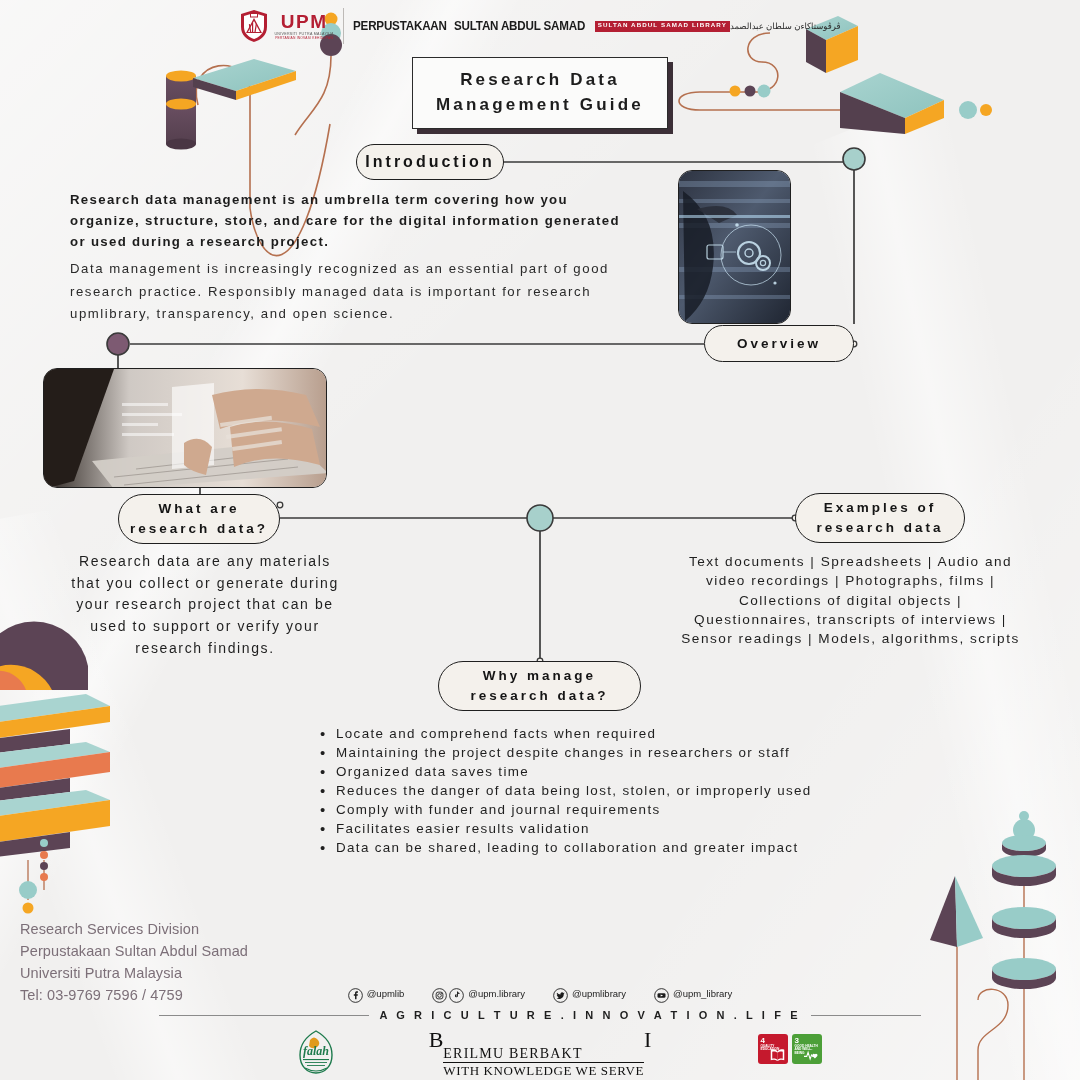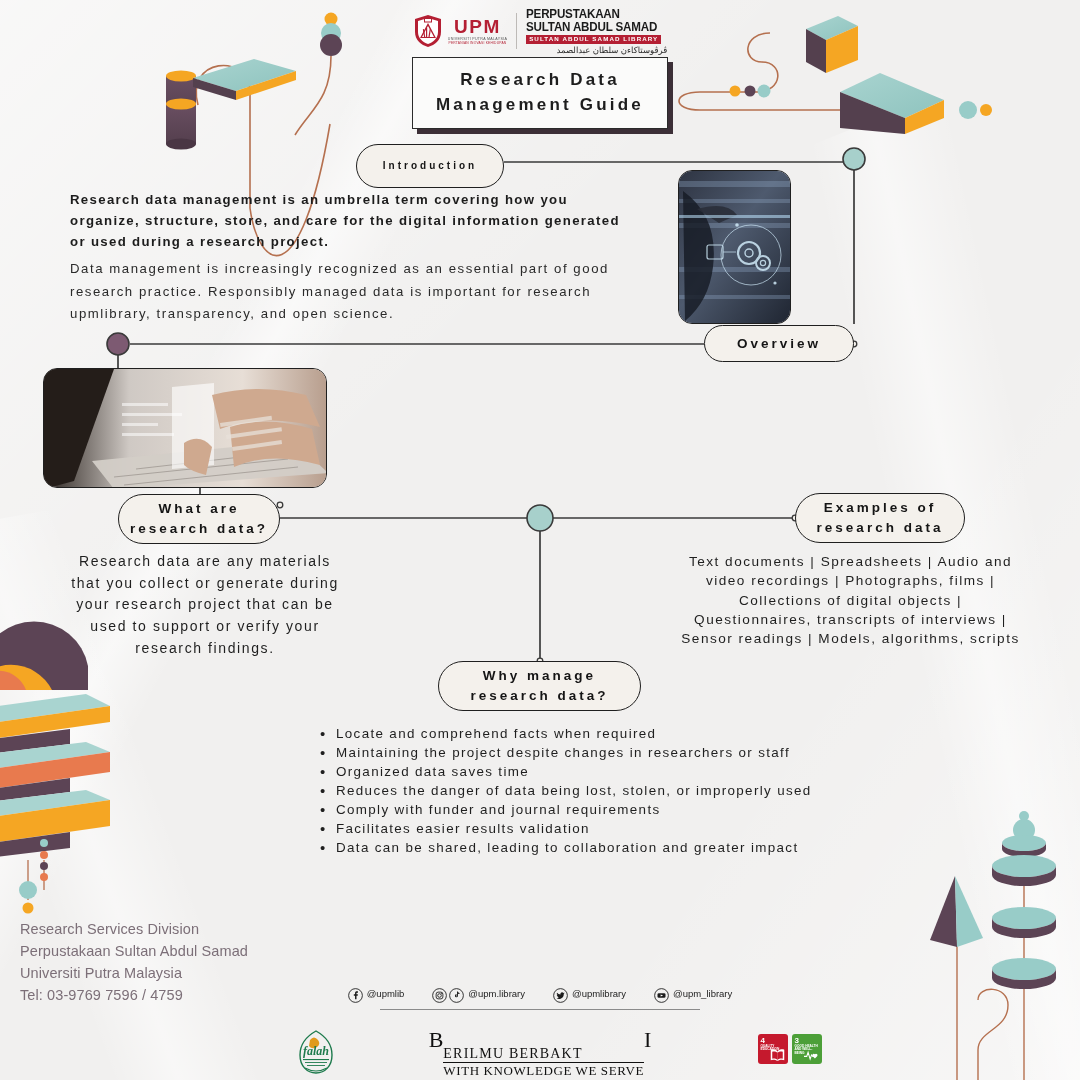--- a/index.html
+++ b/index.html
@@ -37,21 +37,21 @@
   #logo-row { position:absolute; top:8px; left:0; width:1080px;
     display:flex; justify-content:center; align-items:center; gap:9px; }
   .upm-mark { display:flex; align-items:center; gap:5px; }
   .upm-crest { width:30px; height:34px; }
   .upm-word { display:flex; flex-direction:column; align-items:center; line-height:1; }
   .upm-word .big { font-family:"Liberation Sans", sans-serif; font-weight:bold;
     font-size:19px; letter-spacing:1.5px; color:#b41f33; }
   .upm-word .sub1 { font-size:3.6px; letter-spacing:.3px; color:#555; margin-top:2px;}
   .upm-word .sub2 { font-size:3.3px; letter-spacing:.2px; color:#b41f33; margin-top:1px;}
   .lib-divider { width:1px; height:36px; background:#bdbab7; }
-  .lib-block { display:flex; flex-direction:column; line-height:1.02;justify-content:space-between; }
+  .lib-block { display:flex; flex-direction:row; line-height:1.02;justify-content:space-between; }
   .lib-block .l1, .lib-block .l2 { font-weight:bold; font-size:12.5px; letter-spacing:-0.2px; color:#1b1b1b;
     font-family:"Liberation Sans", sans-serif; transform: scaleX(0.93); transform-origin:left; }
   .lib-band { background:#b41f33; color:#fff; font-size:6.2px; font-weight:bold;
     letter-spacing:1.1px; padding:1.2px 3px; margin-top:1.5px; width:max-content; }
   .lib-jawi { font-size:8.5px; color:#2a2a2a; margin-top:2px; direction:rtl; }
 
   
   #title-card { position:absolute; left:412px; top:57px; width:256px; height:72px; }
   #title-card .shadow { position:absolute; left:5px; top:5px; width:100%; height:100%;
     background:#3c2f37; }
@@ -59,21 +59,21 @@
     background:#fbfbfa; border:1.4px solid #2b2b2b;
     display:flex; align-items:center; justify-content:center; text-align:center; }
   #title-card .face span { font-weight:bold; font-size:17px; letter-spacing:3.2px;
     color:#1d1d1d; line-height:1.45; }
 
   
   .pill { position:absolute; background:#f4f1ec; border:1.6px solid #1f1f1f;
     border-radius:999px; display:flex; align-items:center; justify-content:center;
     text-align:center; color:#151515; font-weight:bold; z-index:6; }
   .pill span { letter-spacing:3px; line-height:1.45; }
-  #pill-intro   { left:356px; top:144px; width:148px; height:44px; font-size:10px; }
+  #pill-intro   { left:356px; top:144px; width:148px; height:36px; font-size:16px; }
   #pill-over    { left:704px; top:325px; width:150px; height:37px; font-size:13.5px; }
   #pill-what    { left:118px; top:494px; width:162px; height:50px; font-size:13.5px; }
   #pill-examples{ left:795px; top:493px; width:170px; height:50px; font-size:13.5px; }
   #pill-why     { left:438px; top:661px; width:203px; height:50px; font-size:13.5px; }
 
   
   .photo { position:absolute; border:1.6px solid #1f1f1f; overflow:hidden; z-index:5; }
   #photo-gears { left:678px; top:170px; width:113px; height:154px; border-radius:14px; }
   #photo-laptop{ left:43px; top:368px; width:284px; height:120px; border-radius:14px; }
 
@@ -483,20 +483,21 @@
               <polygon points="10.6,10.3 14.6,12 10.6,13.7" fill="#fff"></polygon>
             </svg>
           </span>
         </div>
         <span class="handle">@upm_library</span>
       </div>
     </div>
 
   <div id="tagline-wrap">
     <div class="rule l"></div>
+    <div id="tagline">A G R I C U L T U R E   .   I N N O V A T I O N   .   L I F E</div>
     <div class="rule r"></div>
   </div>
 
   <svg id="alfalah" viewBox="0 0 48 48">
     <path d="M24 3 C33 8 40 16 40 27 C40 38 33 45 24 45 C15 45 8 38 8 27 C8 16 15 8 24 3 Z" fill="none" stroke="#1d7a4c" stroke-width="1.4"></path>
     <path d="M18 12 q4 -5 8 0 q3 4 -1 7 q-5 3 -8 -1 z" fill="#e09a1c"></path>
     <text x="24" y="27" font-family="Liberation Serif, serif" font-size="12" font-style="italic" font-weight="bold" fill="#1d7a4c" text-anchor="middle">falah</text>
     <rect x="11" y="31" width="26" height="1.1" fill="#1d7a4c"></rect>
     <rect x="13" y="34" width="22" height="0.9" fill="#1d7a4c"></rect>
     <rect x="15" y="37" width="18" height="0.9" fill="#1d7a4c"></rect>

